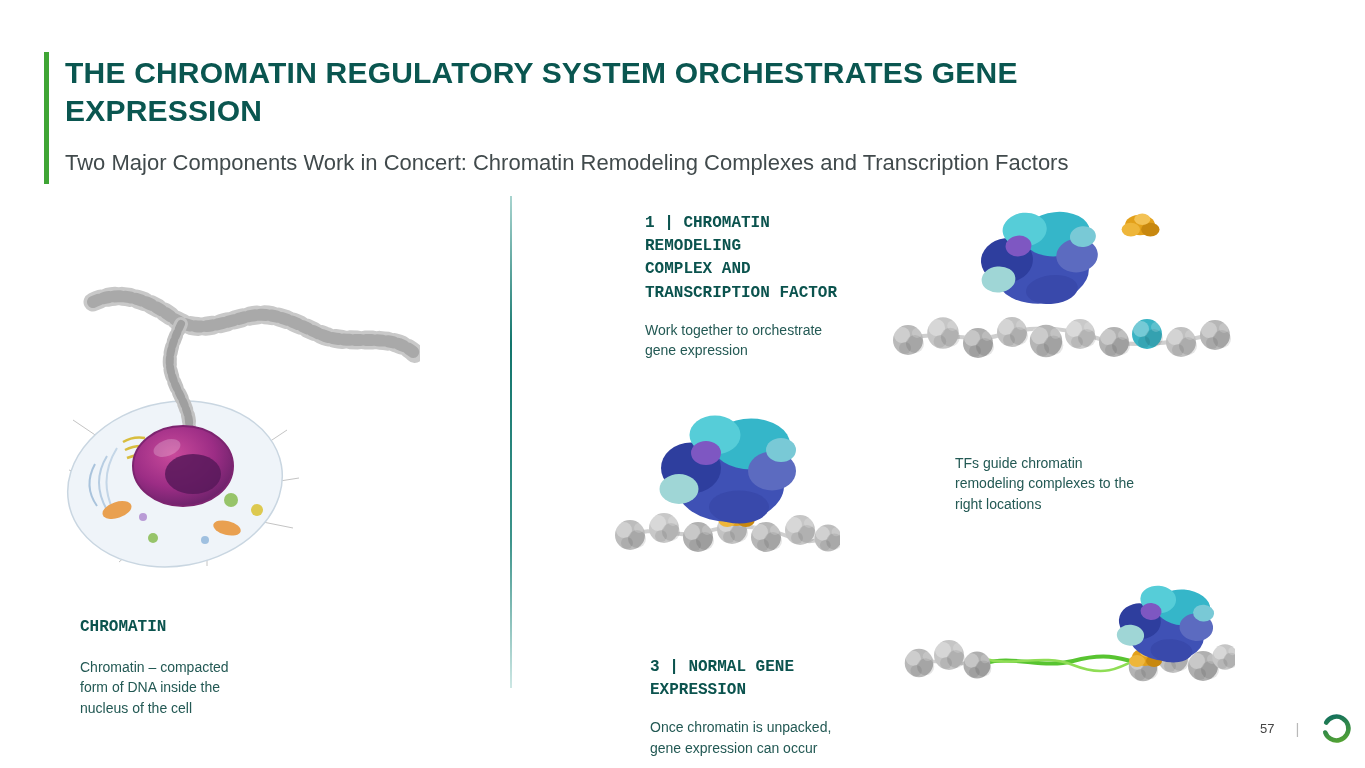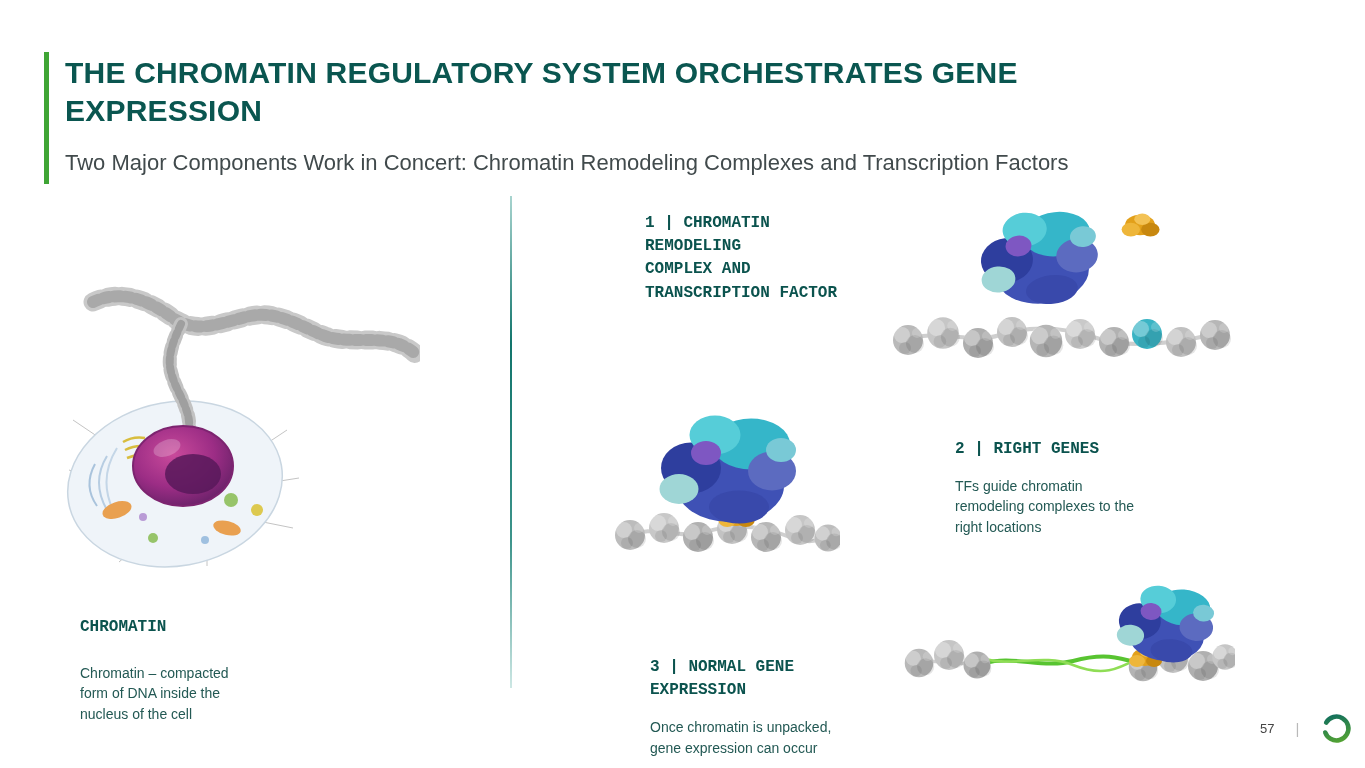--- a/index.html
+++ b/index.html
@@ -15,21 +15,21 @@
              background:linear-gradient(180deg,#a8d4cf 0%,#12756c 30%,#3d948b 70%,#cde7e4 100%); }
 
   .section { position:absolute; }
   .sec1 { left:645px; top:212px; width:285px; }
   .sec2 { left:955px; top:438px; width:285px; }
   .sec3 { left:650px; top:656px; width:265px; }
   .chromatin-caption { left:80px; top:616px; width:205px; }
 
   .sec-heading { font-size:16px; font-weight:bold; color:#0b534e; line-height:1.45; white-space:pre-line;font-family:Liberation Mono, monospace; }
   .sec-body { margin-top:15px; font-size:14px; color:#235954; line-height:1.45; white-space:pre-line; }
-  .chromatin-caption .sec-body { margin-top:24px; }
+  .chromatin-caption .sec-body { margin-top:18px; }
 
   .figure { position:absolute; }
   .fig-chromatin { left:55px; top:272px; width:365px; height:300px; }
   .fig-1 { left:888px; top:195px; width:348px; height:185px; }
   .fig-2 { left:612px; top:398px; width:228px; height:168px; }
   .fig-3 { left:903px; top:585px; width:332px; height:122px; }
   .figure svg { display:block; width:100%; height:100%; }
 
   .footer { position:absolute; left:1260px; top:712px; display:flex; align-items:center; gap:21px; }
   .page-num { font-size:13px; color:#454545; }
@@ -135,20 +135,22 @@
 nucleus of the cell</div>
   </div>
 
   <div class="divider"></div>
 
   <div class="section sec1">
     <div class="sec-heading">1 | CHROMATIN
 REMODELING
 COMPLEX AND
 TRANSCRIPTION FACTOR</div>
+    <div class="sec-body">Work together to orchestrate
+gene expression</div>
   </div>
 
   <div class="figure fig-1">
     <svg viewBox="0 0 348 185">
       <g>
         <path d="M15 146 C 50 132, 80 150, 112 140 S 175 132, 205 142 S 270 152, 332 138" stroke="#cfcfcf" stroke-width="4" fill="none"></path>
         <use href="#nuc" transform="translate(20,145)" color="#b9b9b9"></use>
         <use href="#nuc" transform="translate(55,138) scale(1.05)" color="#c6c6c6"></use>
         <use href="#nuc" transform="translate(90,148)" color="#aeaeae"></use>
         <use href="#nuc" transform="translate(124,137)" color="#c2c2c2"></use>
@@ -175,21 +177,20 @@
         <use href="#nuc" transform="translate(154,139)" color="#b7b7b7"></use>
         <use href="#nuc" transform="translate(188,132)" color="#c6c6c6"></use>
         <use href="#nuc" transform="translate(216,140) scale(0.9)" color="#bdbdbd"></use>
       </g>
       <use href="#tf" transform="translate(124,118) scale(1.1)"></use>
       <use href="#complex" transform="translate(115,70) scale(1.5)"></use>
     </svg>
   </div>
 
   <div class="section sec2">
-    <div class="sec-heading">2 | RIGHT GENES</div>
     <div class="sec-body">TFs guide chromatin
 remodeling complexes to the
 right locations</div>
   </div>
 
   <div class="section sec3">
     <div class="sec-heading">3 | NORMAL GENE
 EXPRESSION</div>
     <div class="sec-body">Once chromatin is unpacked,
 gene expression can occur</div>

